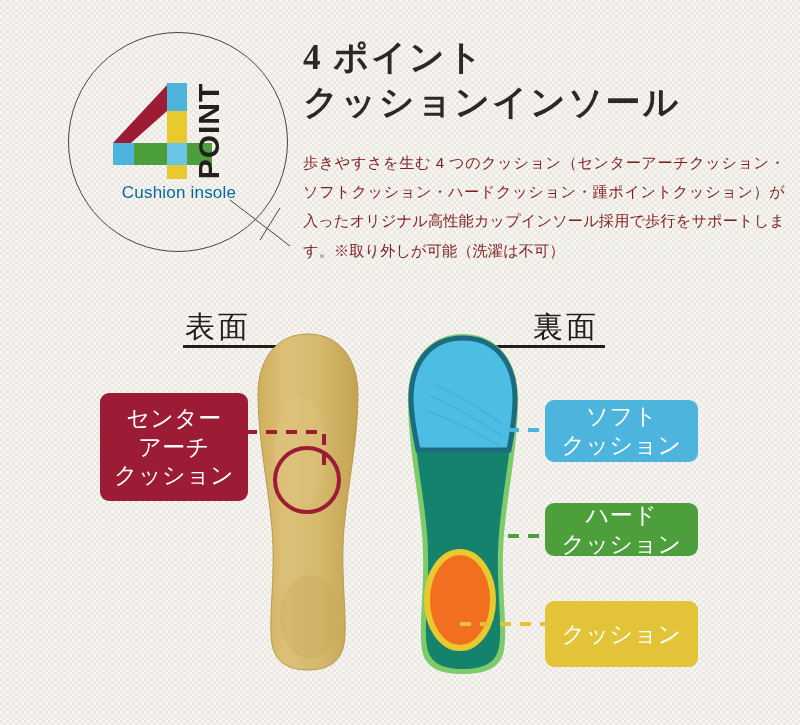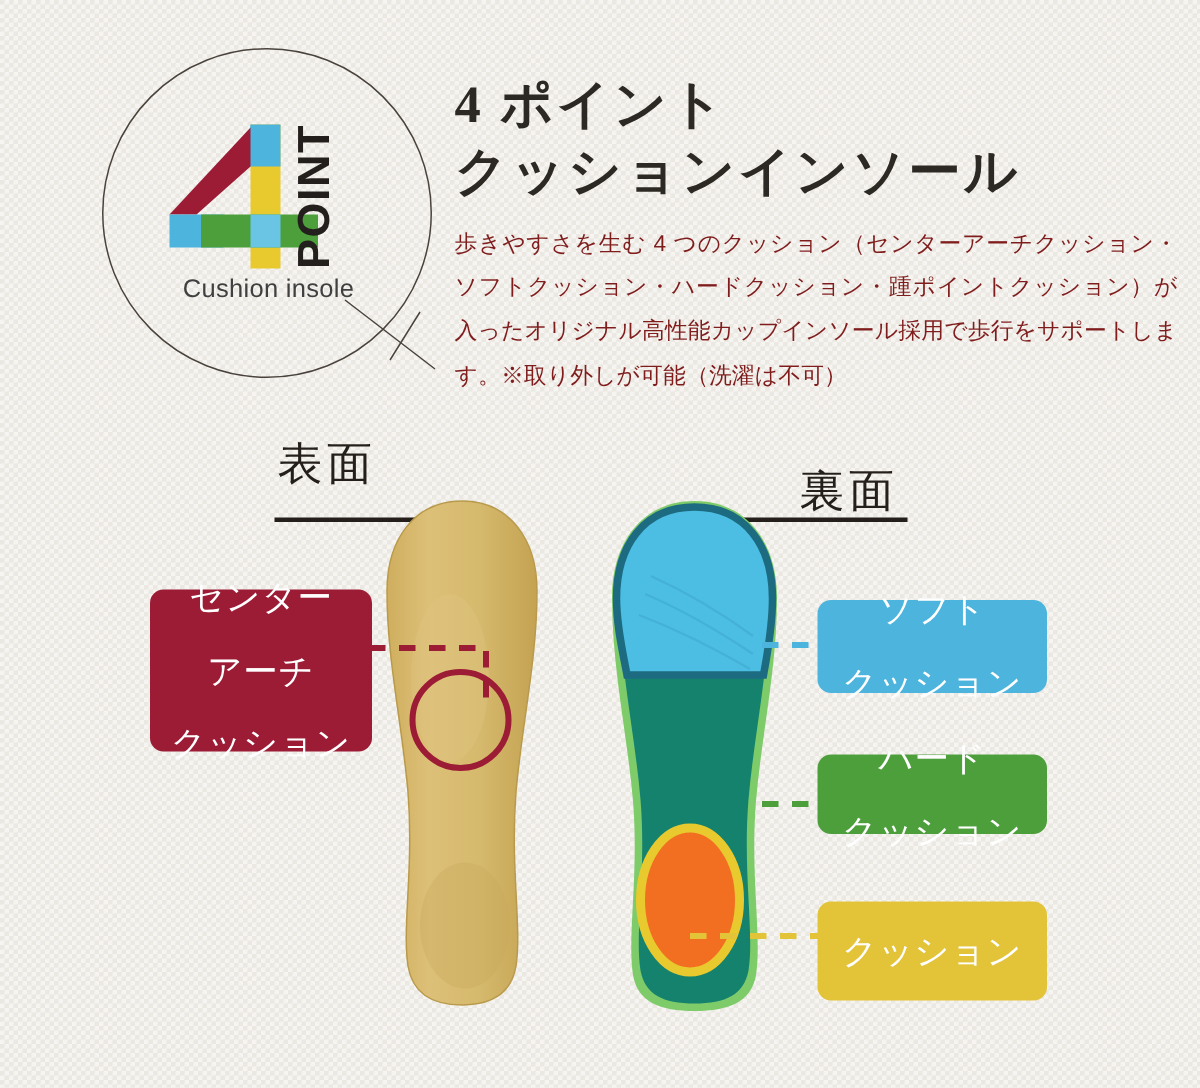--- a/index.html
+++ b/index.html
@@ -21,64 +21,63 @@
 
   
   #logo-badge {
     position:absolute; left:68px; top:32px;
     width:220px; height:220px;
     border:1px solid #4a433d; border-radius:50%;
   }
   #logo-mark { position:absolute; left:38px; top:48px; width:145px; height:100px; }
   #logo-tagline {
     position:absolute; left:0; top:150px; width:220px;
-    text-align:center; font-size:17px; letter-spacing:.2px; color:#404040;
+    text-align:center; font-size:17px; letter-spacing:.2px; color:#0369a1;
   }
   #badge-tick {
     position:absolute; left:228px; top:198px;
     width:70px; height:52px; overflow:visible;
   }
 
   
   #headline {
-    position:absolute; left:303px; top:48px; width:380px;
+    position:absolute; left:303px; top:36px; width:380px;
     font-family:"Liberation Serif", serif;
     font-size:35px; line-height:1.28; letter-spacing:2px;
     color:#2c2823; white-space:pre-line;
   }
   #lead-copy {
     position:absolute; left:303px; top:148px; width:482px;
     font-size:15.2px; line-height:1.92; letter-spacing:.1px;
     color:#7f1d1d; text-align:justify;
   }
 
   
   .section-heading {
     position:absolute; font-family:"Liberation Serif", serif;
     font-size:30px; letter-spacing:3px; color:#241f1b;
   }
-  #heading-front { left:185px; top:289px;text-align:center; }
+  #heading-front { left:185px; top:307px;text-align:center; }
   #heading-back  { left:533px; top:307px; }
   .heading-rule { position:absolute; height:2.5px; background:#241f1b; }
   #rule-front { left:183px; top:345px; width:145px; }
   #rule-back  { left:455px; top:345px; width:150px; }
 
   
   #insole-front, #insole-back { position:absolute; }
   #insole-front { left:248px; top:332px; width:120px; height:340px; }
   #insole-back  { left:398px; top:332px; width:130px; height:344px; }
 
   
   .callout {
     position:absolute; display:flex; flex-direction:column;
     align-items:center; justify-content:center;
     border-radius:9px; color:#fff; text-align:center;
     font-size:23px; line-height:1.24; letter-spacing:.5px;
     font-family:"Liberation Sans", sans-serif;
-    gap:20px;
   }
   #callout-center-arch { left:100px; top:393px; width:148px; height:108px; background:#9c1b35; }
   #callout-soft  { left:545px; top:400px; width:153px; height:62px; background:#4cb4dd; }
   #callout-hard  { left:545px; top:503px; width:153px; height:53px; background:#4d9f3c; }
   #callout-heel  { left:545px; top:601px; width:153px; height:66px; background:#e3c337; }
 
   
   .leader { position:absolute; }
 </style>
 </head>

